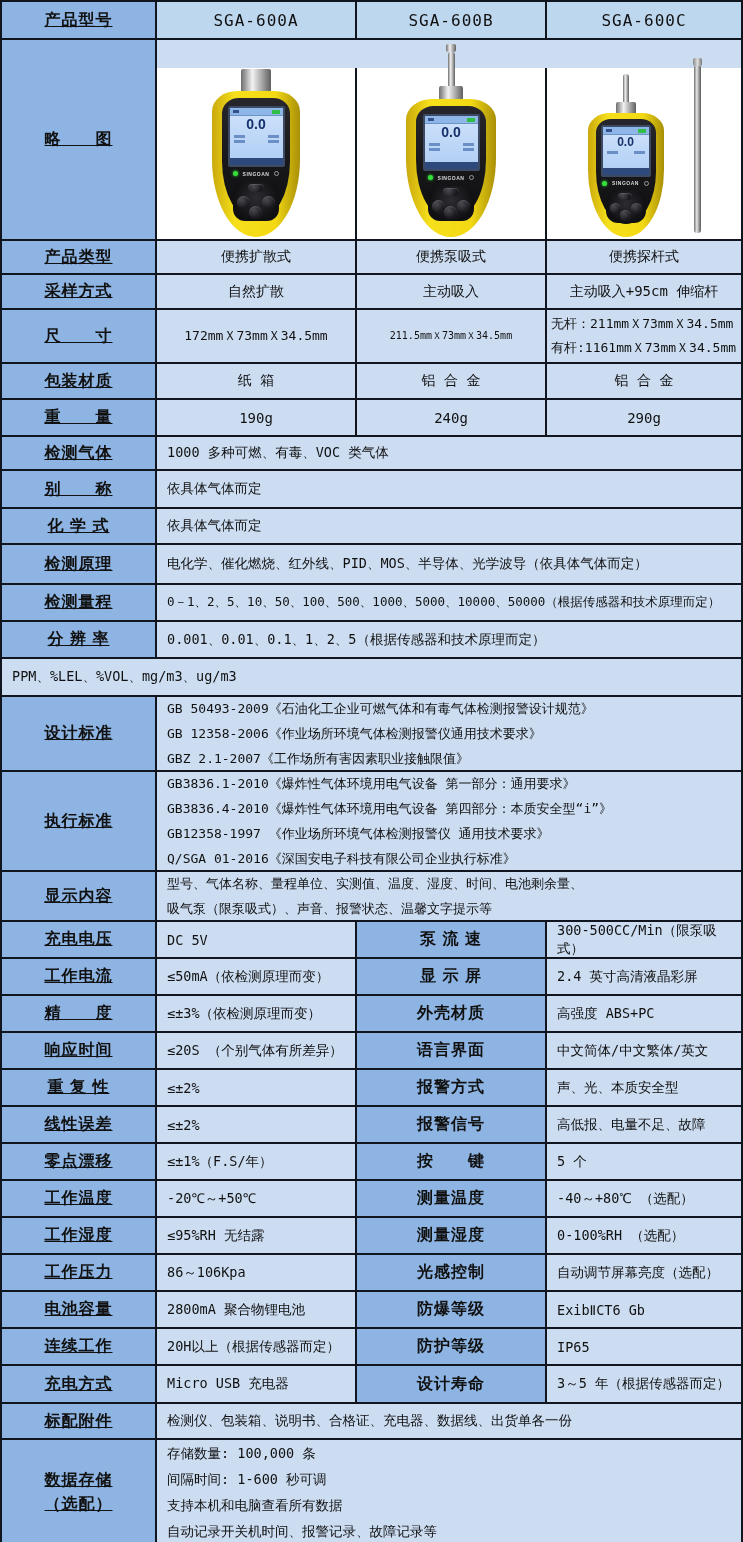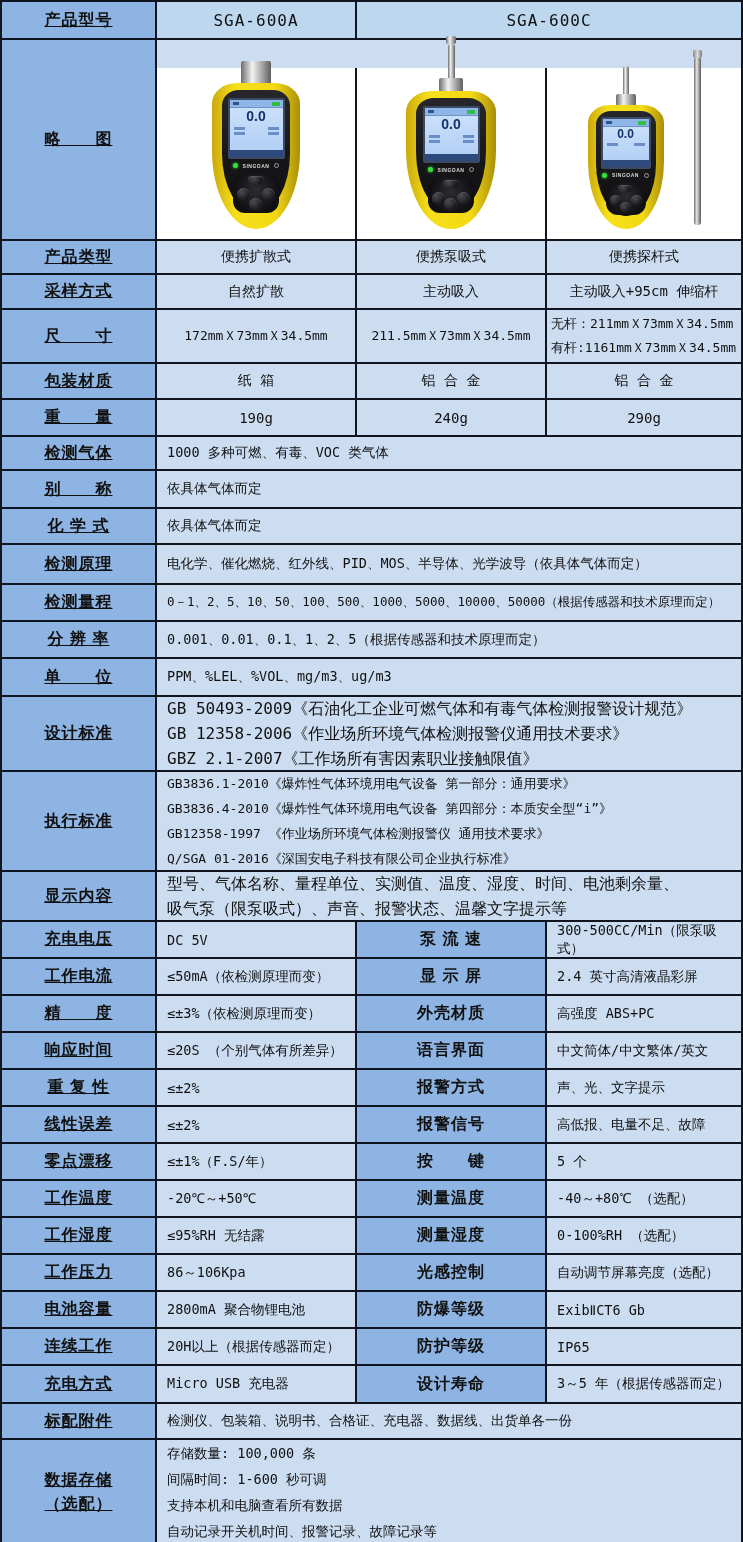--- a/index.html
+++ b/index.html
@@ -23,21 +23,21 @@
   .hdr{background:var(--hdr);justify-content:center;
        font-family:"DejaVu Sans Mono","Liberation Mono",monospace;font-size:16px;letter-spacing:1px;color:#111;}
   .val{background:var(--val);font-family:"DejaVu Sans Mono","Liberation Mono",monospace;
        font-size:13.5px;color:#111;padding:0 10px;}
   .cmp{justify-content:center;text-align:center;padding:0 4px;font-size:14px;}
   .lines{display:flex;flex-direction:column;justify-content:center;align-items:flex-start;}
   .lines div{line-height:25px;}
   .dims div{line-height:24px;font-size:13px;}
   .stor div{line-height:26px;}
   .lbl2{flex-direction:column;line-height:24px;}
-  .imgcell{background:#fff;justify-content:center;align-items:flex-end;padding-bottom:10px;margin-top:28px;}
+  .imgcell{background:#fff;justify-content:center;align-items:flex-end;padding-bottom:2px;margin-top:28px;}
 
   
   .dev{position:relative;display:flex;flex-direction:column;align-items:center;}
   .chrome{background:linear-gradient(90deg,#6d6d6d,#f2f2f2 38%,#b9b9b9 62%,#5f5f5f);}
   .tubecap{width:10px;height:8px;border-radius:2px;}
   .tube{width:7px;border-radius:3px 3px 0 0;}
   .cone{border-radius:2px 2px 3px 3px;}
   .cap{border-radius:2px;}
   .shell{position:relative;margin-top:-2px;
          background:linear-gradient(90deg,#caa90c,#f6e01b 26%,#f3d914 72%,#a98f07);
@@ -77,20 +77,21 @@
           background:linear-gradient(90deg,#888,#ddd,#777);}
 </style>
 </head>
 <body>
 
 <div class="tbl">
 
   <div class="row" style="height:38px">
     <div class="c w1 lbl">产品型号</div>
     <div class="c w2 hdr">SGA-600A</div>
+    <div class="c w3 hdr">SGA-600B</div>
     <div class="c w4 hdr">SGA-600C</div>
   </div>
 
   <div class="row" style="height:201px">
     <div class="c w1 lbl">略　　图</div>
 
     <div class="c w2 imgcell">
       <div class="dev">
         <div class="chrome cap" style="width:30px;height:24px"></div>
         <div class="shell" style="width:88px;height:146px">
@@ -214,21 +215,21 @@
   </div>
   <div class="row" style="height:35px">
     <div class="c w1 lbl">采样方式</div>
     <div class="c w2 val cmp">自然扩散</div>
     <div class="c w3 val cmp">主动吸入</div>
     <div class="c w4 val cmp">主动吸入+95cm 伸缩杆</div>
   </div>
   <div class="row" style="height:54px">
     <div class="c w1 lbl">尺　　寸</div>
     <div class="c w2 val cmp" style="font-size:13px">172mmＸ73mmＸ34.5mm</div>
-    <div class="c w3 val cmp" style="font-size:13px">211.5mmＸ73mmＸ34.5mm</div>
+    <div class="c w3 val cmp" style="font-size:10px">211.5mmＸ73mmＸ34.5mm</div>
     <div class="c w4 val lines dims" style="padding:0 4px">
       <div>无杆：211mmＸ73mmＸ34.5mm</div>
       <div>有杆:1161mmＸ73mmＸ34.5mm</div>
     </div>
   </div>
   <div class="row" style="height:36px">
     <div class="c w1 lbl">包装材质</div>
     <div class="c w2 val cmp">纸 箱</div>
     <div class="c w3 val cmp">铝 合 金</div>
     <div class="c w4 val cmp">铝 合 金</div>
@@ -258,46 +259,45 @@
   </div>
   <div class="row" style="height:37px">
     <div class="c w1 lbl">检测量程</div>
     <div class="c w4 val" style="font-size:12.5px">0－1、2、5、10、50、100、500、1000、5000、10000、50000（根据传感器和技术原理而定）</div>
   </div>
   <div class="row" style="height:37px">
     <div class="c w1 lbl">分 辨 率</div>
     <div class="c w4 val">0.001、0.01、0.1、1、2、5（根据传感器和技术原理而定）</div>
   </div>
   <div class="row" style="height:38px">
-    <div class="c w1 lbl">单　　位</div>
     <div class="c w4 val">PPM、%LEL、%VOL、mg/m3、ug/m3</div>
   </div>
 
   <div class="row" style="height:75px">
     <div class="c w1 lbl">设计标准</div>
-    <div class="c w4 val lines" style="font-size:16px">
+    <div class="c w4 val lines" style="font-size:13px">
       <div>GB 50493-2009《石油化工企业可燃气体和有毒气体检测报警设计规范》</div>
       <div>GB 12358-2006《作业场所环境气体检测报警仪通用技术要求》</div>
       <div>GBZ 2.1-2007《工作场所有害因素职业接触限值》</div>
     </div>
   </div>
 
   <div class="row" style="height:100px">
     <div class="c w1 lbl">执行标准</div>
     <div class="c w4 val lines" style="font-size:13px">
       <div>GB3836.1-2010《爆炸性气体环境用电气设备  第一部分：通用要求》</div>
       <div>GB3836.4-2010《爆炸性气体环境用电气设备  第四部分：本质安全型“i”》</div>
       <div>GB12358-1997 《作业场所环境气体检测报警仪  通用技术要求》</div>
       <div>Q/SGA 01-2016《深国安电子科技有限公司企业执行标准》</div>
     </div>
   </div>
 
   <div class="row" style="height:50px">
     <div class="c w1 lbl">显示内容</div>
-    <div class="c w4 val lines" style="font-size:16px">
+    <div class="c w4 val lines" style="font-size:13px">
       <div>型号、气体名称、量程单位、实测值、温度、湿度、时间、电池剩余量、</div>
       <div>吸气泵（限泵吸式）、声音、报警状态、温馨文字提示等</div>
     </div>
   </div>
 
   <div class="row" style="height:37px">
     <div class="c w1 lbl">充电电压</div>
     <div class="c w2 val">DC 5V</div>
     <div class="c w3 lbl">泵 流 速</div>
     <div class="c w4 val">300-500CC/Min（限泵吸式）</div>
@@ -317,21 +317,21 @@
   <div class="row" style="height:37px">
     <div class="c w1 lbl">响应时间</div>
     <div class="c w2 val">≤20S （个别气体有所差异）</div>
     <div class="c w3 lbl">语言界面</div>
     <div class="c w4 val">中文简体/中文繁体/英文</div>
   </div>
   <div class="row" style="height:37px">
     <div class="c w1 lbl">重 复 性</div>
     <div class="c w2 val">≤±2%</div>
     <div class="c w3 lbl">报警方式</div>
-    <div class="c w4 val">声、光、文字提示</div>
+    <div class="c w4 val">声、光、本质安全型</div>
   </div>
   <div class="row" style="height:37px">
     <div class="c w1 lbl">线性误差</div>
     <div class="c w2 val">≤±2%</div>
     <div class="c w3 lbl">报警信号</div>
     <div class="c w4 val">高低报、电量不足、故障</div>
   </div>
   <div class="row" style="height:37px">
     <div class="c w1 lbl">零点漂移</div>
     <div class="c w2 val">≤±1%（F.S/年）</div>

